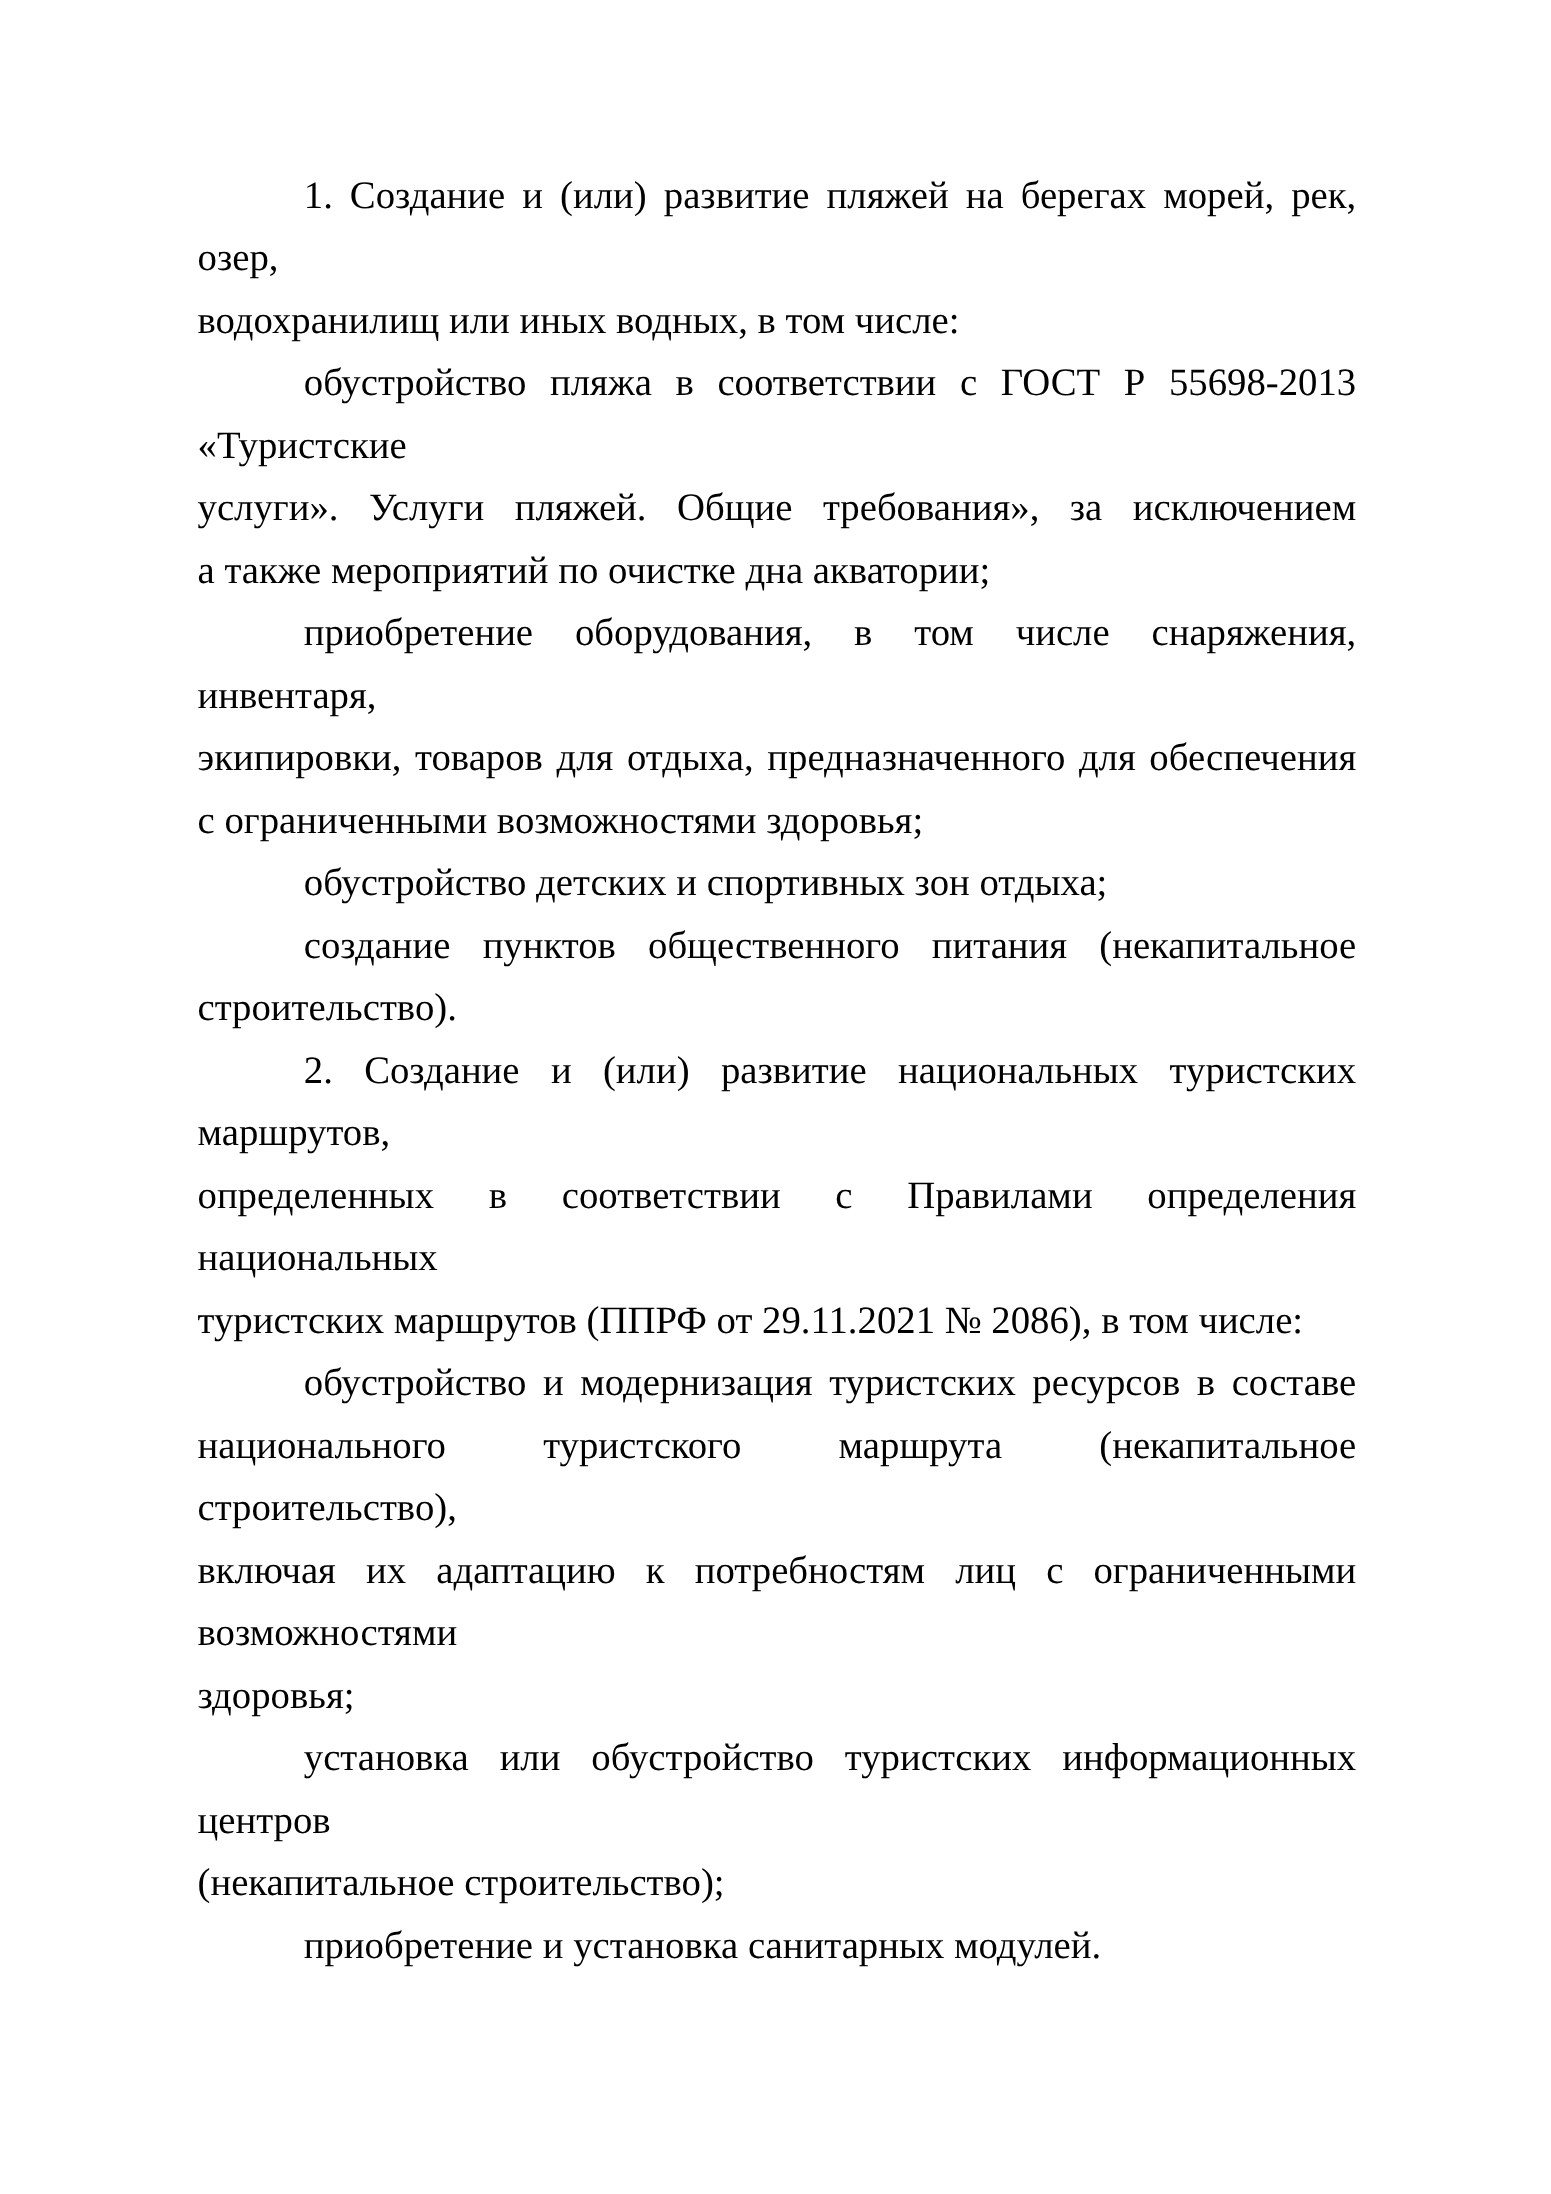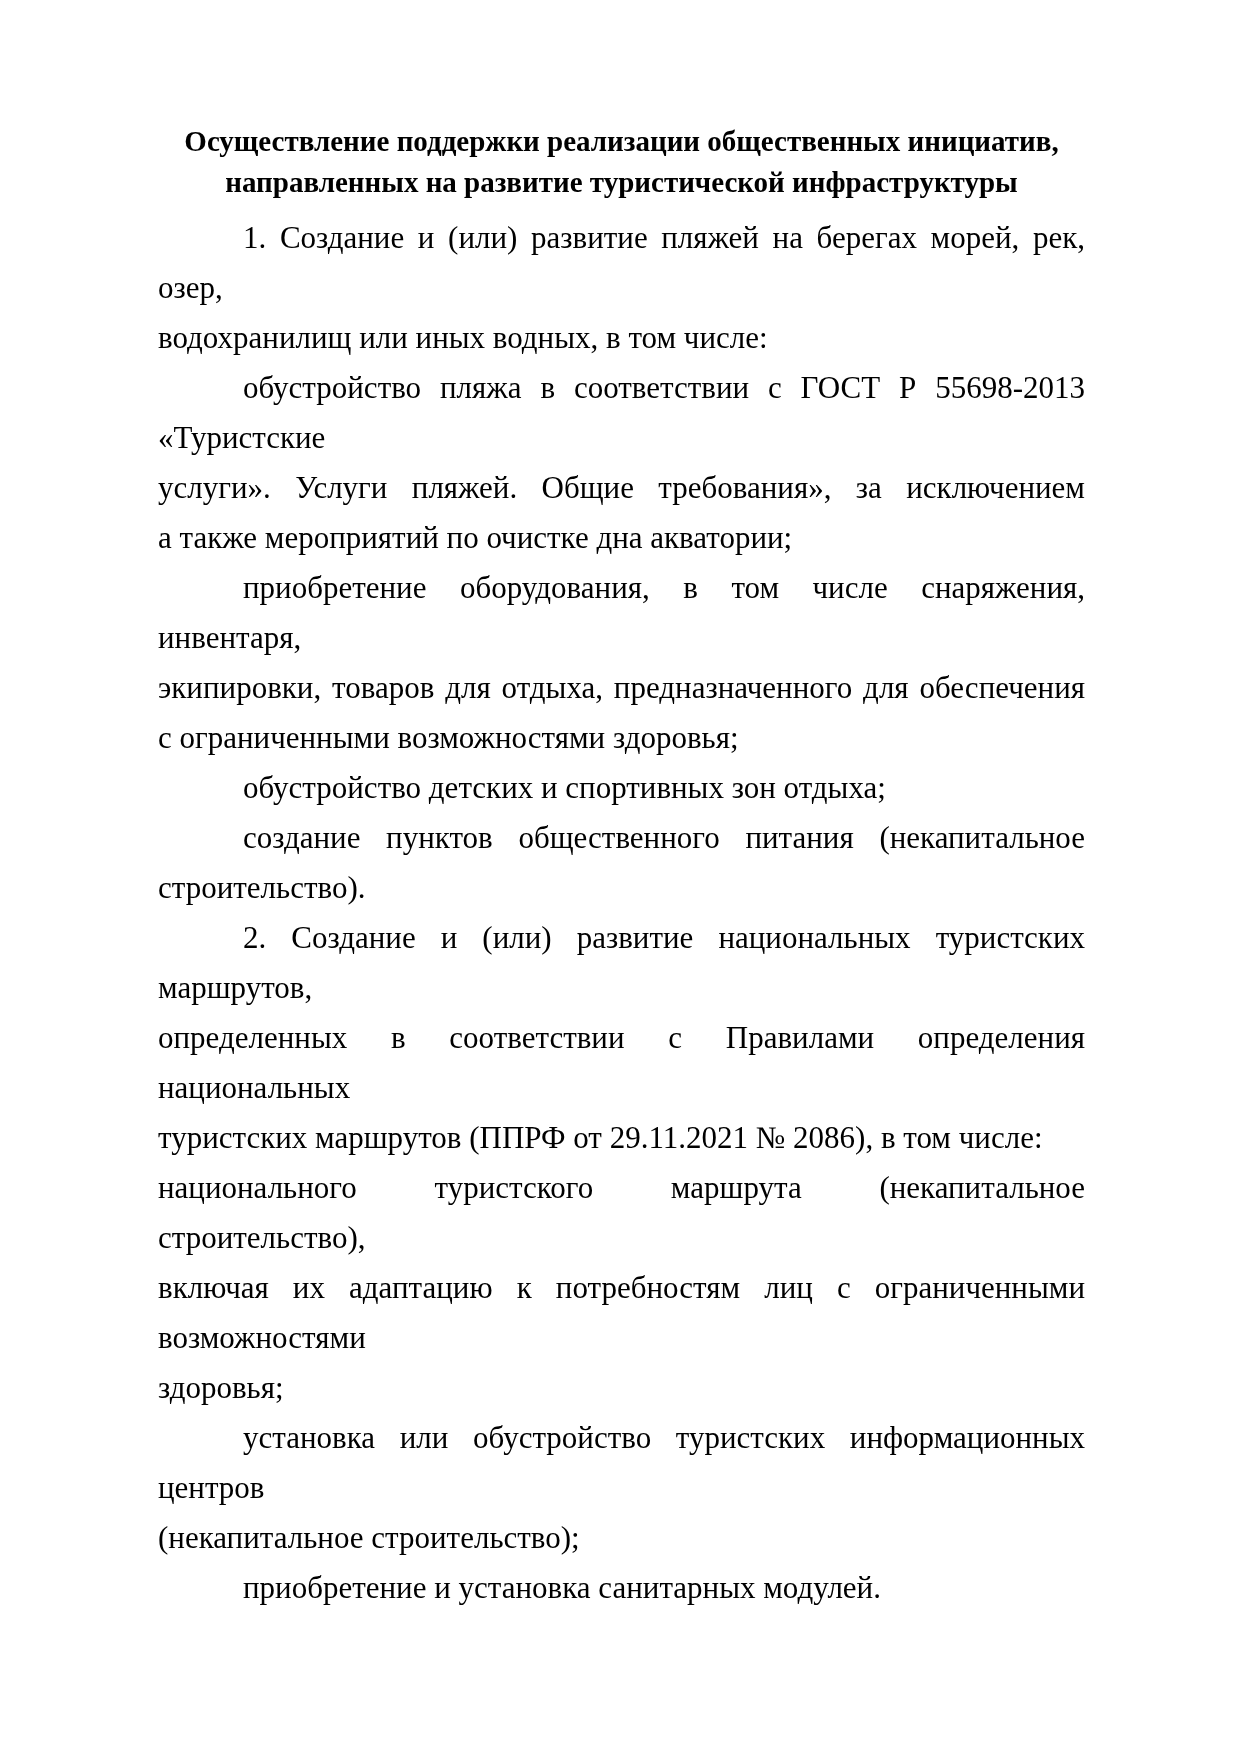--- a/index.html
+++ b/index.html
@@ -51,24 +51,20 @@
   .line.last {
     text-align: center;
     text-align-last: left;
   }
 </style>
 </head>
 <body>
 
 <div class="page">
   <div class="content">
-    <div class="title" id="doc-title">
-        <div class="title-line">Осуществление поддержки реализации общественных инициатив,</div>
-        <div class="title-line">направленных на развитие туристической инфраструктуры</div>
-      </div>
     <div class="body-text" id="doc-body">
         <div class="para">
           <div class="line first">1. Создание и (или) развитие пляжей на берегах морей, рек, озер,</div>
           <div class="line last">водохранилищ или иных водных, в том числе:</div>
         </div>
         <div class="para">
           <div class="line first">обустройство пляжа в соответствии с ГОСТ Р 55698-2013 «Туристские</div>
           <div class="line">услуги». Услуги пляжей. Общие требования», за исключением</div>
           <div class="line last">а также мероприятий по очистке дна акватории;</div>
         </div>
@@ -83,20 +79,21 @@
         <div class="para">
           <div class="line first">создание пунктов общественного питания (некапитальное</div>
           <div class="line last">строительство).</div>
         </div>
         <div class="para">
           <div class="line first">2. Создание и (или) развитие национальных туристских маршрутов,</div>
           <div class="line">определенных в соответствии с Правилами определения национальных</div>
           <div class="line last">туристских маршрутов (ППРФ от 29.11.2021 № 2086), в том числе:</div>
         </div>
         <div class="para">
+          <div class="line first">обустройство и модернизация туристских ресурсов в составе</div>
           <div class="line">национального туристского маршрута (некапитальное строительство),</div>
           <div class="line">включая их адаптацию к потребностям лиц с ограниченными возможностями</div>
           <div class="line last">здоровья;</div>
         </div>
         <div class="para">
           <div class="line first">установка или обустройство туристских информационных центров</div>
           <div class="line last">(некапитальное строительство);</div>
         </div>
         <div class="para">
           <div class="line first last">приобретение и установка санитарных модулей.</div>

